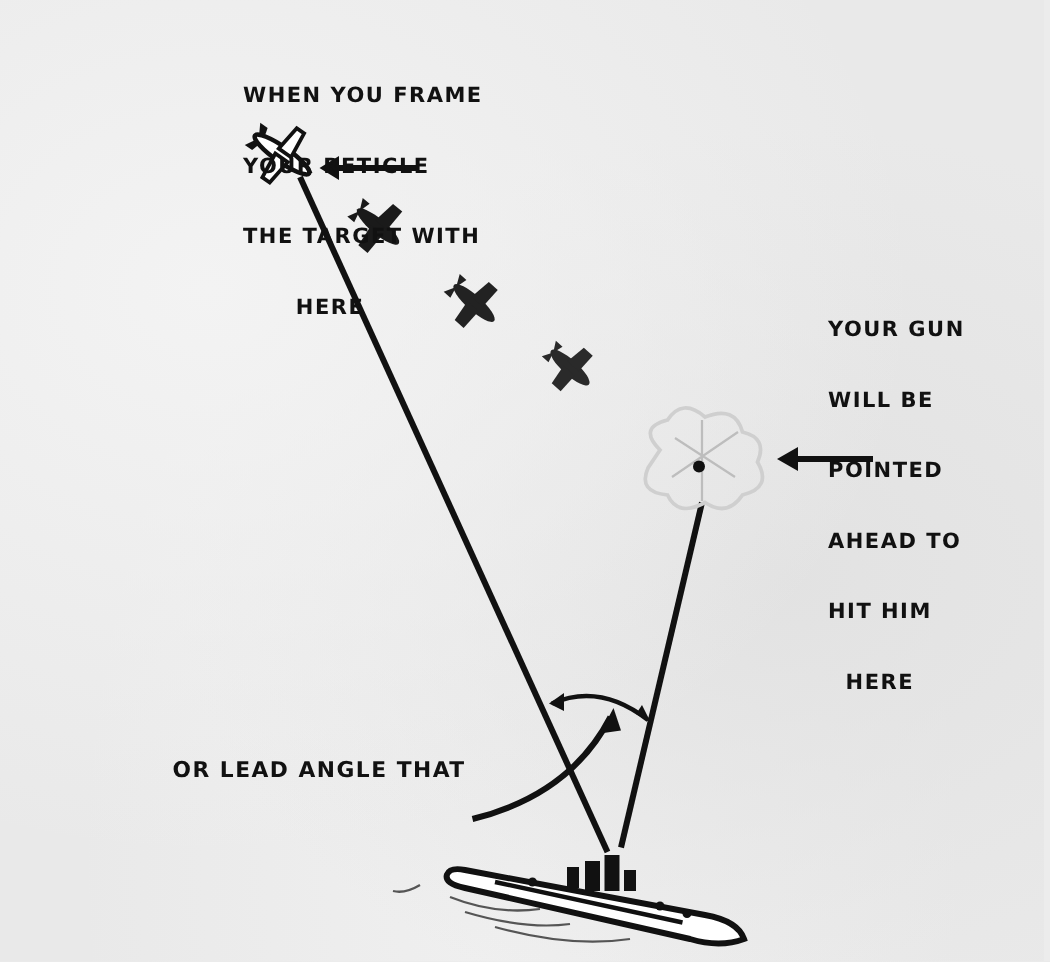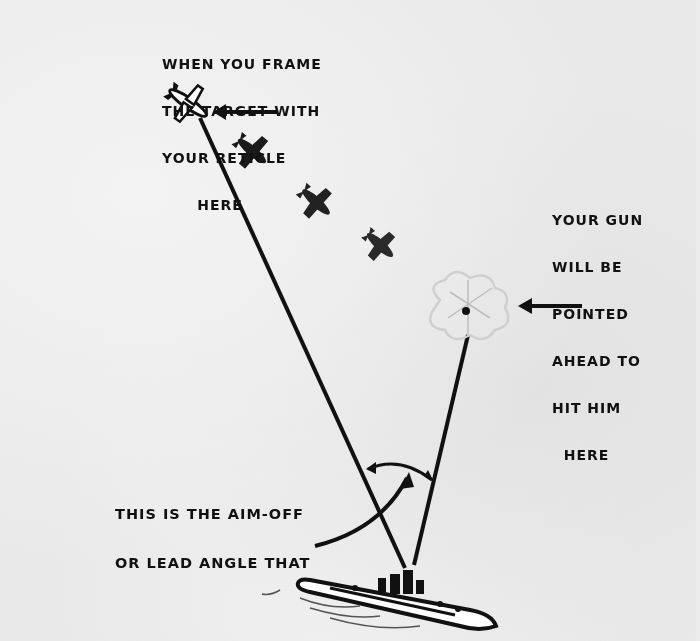--- a/index.html
+++ b/index.html
@@ -106,32 +106,31 @@
     <g stroke="#555" stroke-width="1.5" fill="none">
       <path d="M300 598 Q330 610 360 606"></path>
       <path d="M310 608 Q350 620 380 616"></path>
       <path d="M330 618 Q380 632 420 626"></path>
       <path d="M280 590 Q270 596 262 594"></path>
     </g>
   </svg>
 
   <div class="label label-1">
     <span class="line">WHEN YOU FRAME</span>
+    <span class="line">YOUR RETICLE</span>
     <span class="line">THE TARGET WITH</span>
-    <span class="line">YOUR RETICLE</span>
     <span class="line">      HERE</span>
   </div>
 
   <div class="label label-2">
     <span class="line">YOUR GUN</span>
     <span class="line">WILL BE</span>
     <span class="line">POINTED</span>
     <span class="line">AHEAD TO</span>
     <span class="line">HIT HIM</span>
     <span class="line">  HERE</span>
   </div>
 
   <div class="label label-3">
-    <span class="line">THIS IS THE AIM-OFF</span>
     <span class="line">OR LEAD ANGLE THAT</span>
     
   </div>
 </div>
 
 </body></html>

